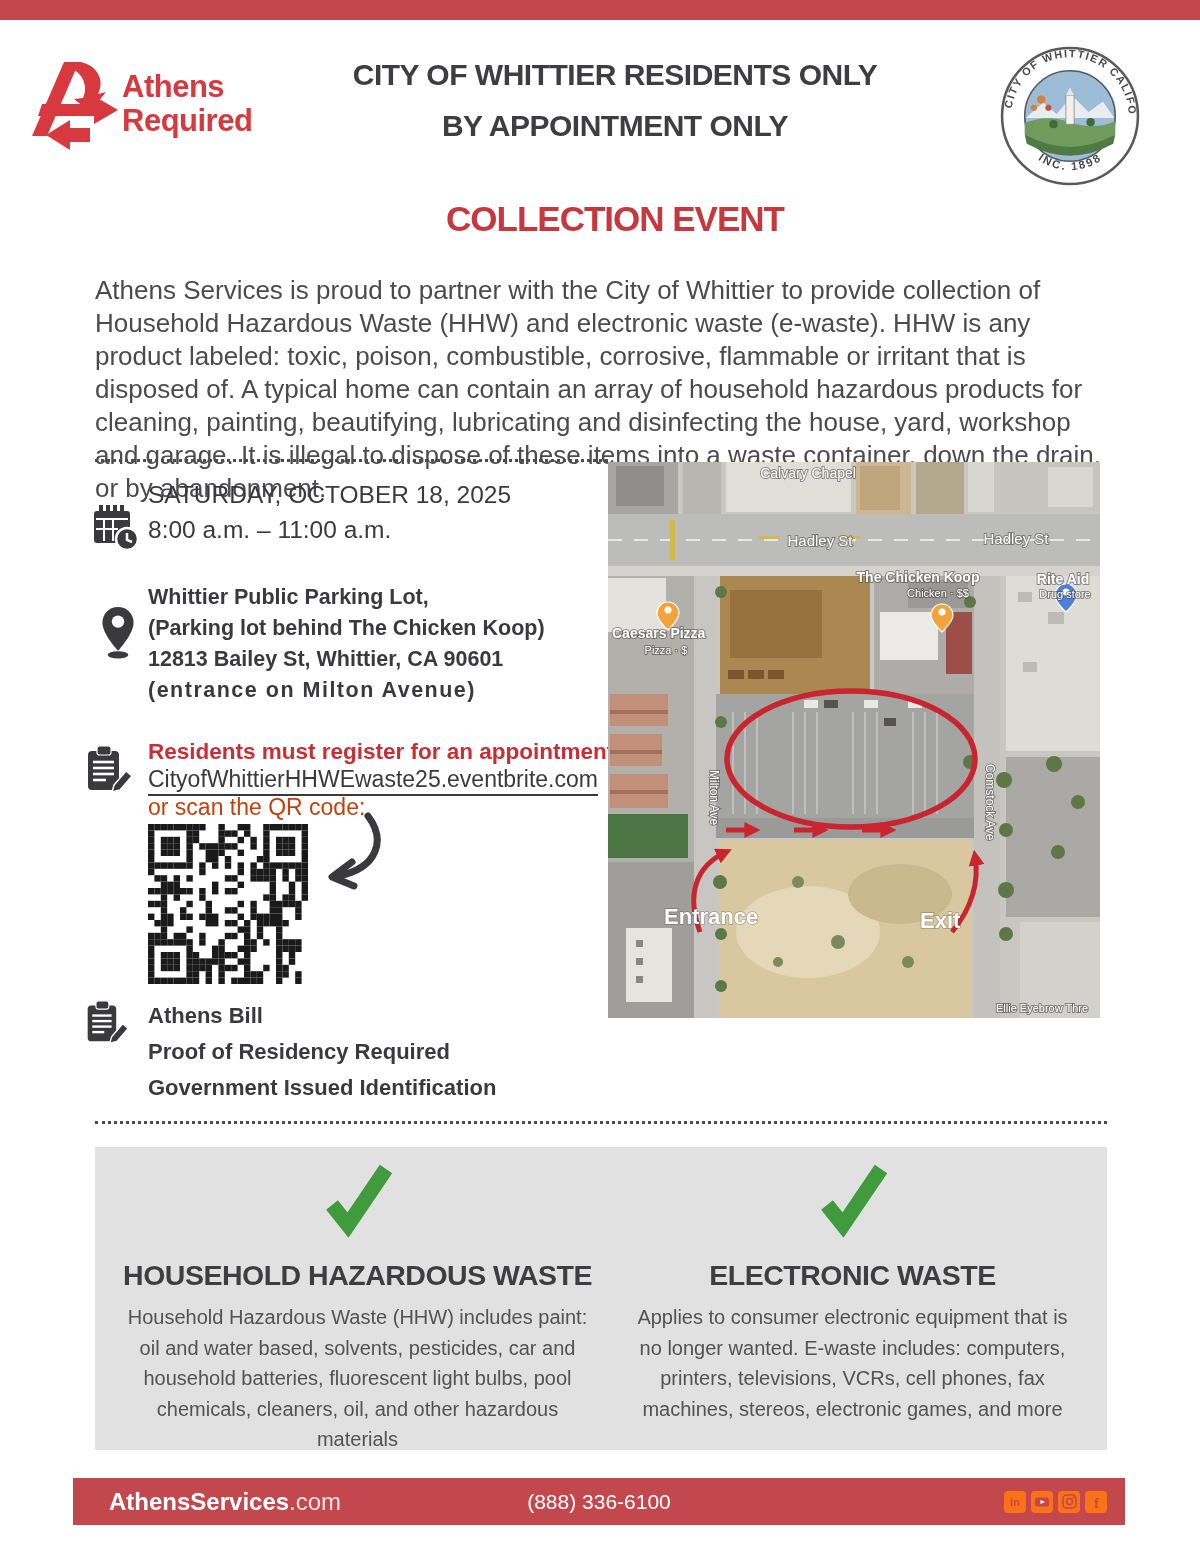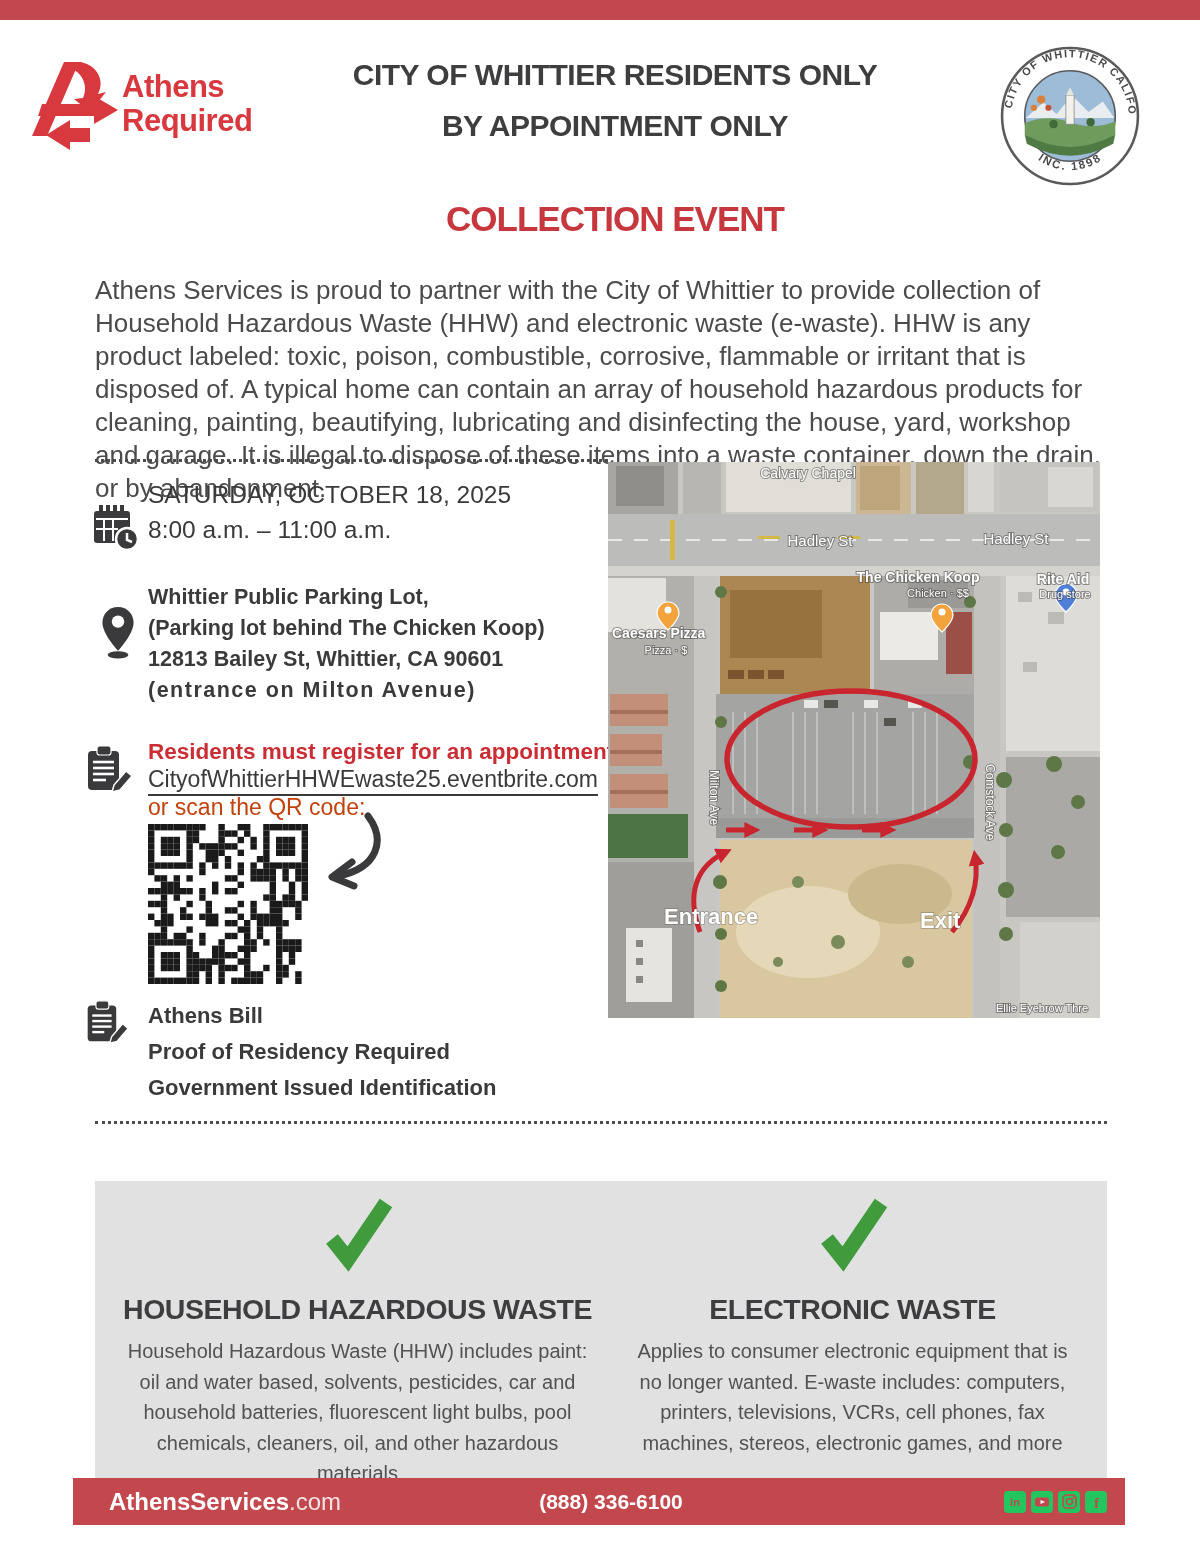--- a/index.html
+++ b/index.html
@@ -32,34 +32,34 @@
   #reg-note{left:148px;top:794px;font-size:23px;color:#c2410c;}
   #qr{left:148px;top:824px;}
   #qr-arrow{left:304px;top:812px;}
   #proof-icon{left:84px;top:998px;}
   #proof-block{left:148px;top:998px;font-weight:bold;font-size:22px;line-height:36px;color:#3a3a3c;}
   
   #map{left:608px;top:462px;width:492px;height:556px;}
   #map text{font-family:"Liberation Sans",sans-serif;fill:#ffffff;paint-order:stroke;stroke:rgba(70,70,70,0.55);stroke-width:2px;}
   #map text.big{stroke:rgba(60,60,60,0.35);stroke-width:1.5px;}
   
-  #panel{left:95px;top:1181px;width:1012px;height:303px;background:#e1e1e1;}
+  #panel{left:95px;top:1147px;width:1012px;height:303px;background:#e1e1e1;}
   .col{position:absolute;top:0;text-align:center;}
   #col-hhw{left:20px;width:485px;}
   #col-ew{left:525px;width:465px;}
   .check{margin-top:14px;height:82px;}
   .col-title{font-weight:bold;font-size:28.5px;letter-spacing:-0.5px;color:#3e3e40;margin-top:12px;}
   .col-body{font-size:20px;line-height:30.5px;color:#525254;margin-top:10px;padding:0 6px;}
   
   #footer{left:73px;top:1478px;width:1052px;height:47px;background:#c2484e;display:flex;align-items:center;}
   #footer-site{margin-left:36px;font-size:24px;color:#ffffff;font-weight:bold;}
   #footer-site .suffix{font-weight:normal;color:rgba(255,255,255,0.85);}
-  #footer-phone{position:absolute;left:12px;width:1052px;text-align:center;font-weight:bold;font-size:21px;color:#ffffff;}
+  #footer-phone{position:absolute;left:0;width:1052px;text-align:center;font-weight:normal;font-size:21px;color:#ffffff;}
   #footer-social{margin-left:auto;margin-right:18px;display:flex;gap:5px;z-index:2;}
-  .soc{width:22px;height:22px;background:#22c55e;border-radius:4px;display:flex;align-items:center;justify-content:center;}
+  .soc{width:22px;height:22px;background:#f97316;border-radius:4px;display:flex;align-items:center;justify-content:center;}
 </style>
 </head>
 <body>
 
 <div id="page">
 
   <div class="abs" id="top-bar"></div>
 
   <div class="abs" id="logo-wrap">
     <svg width="100" height="100" viewBox="0 0 100 100">

